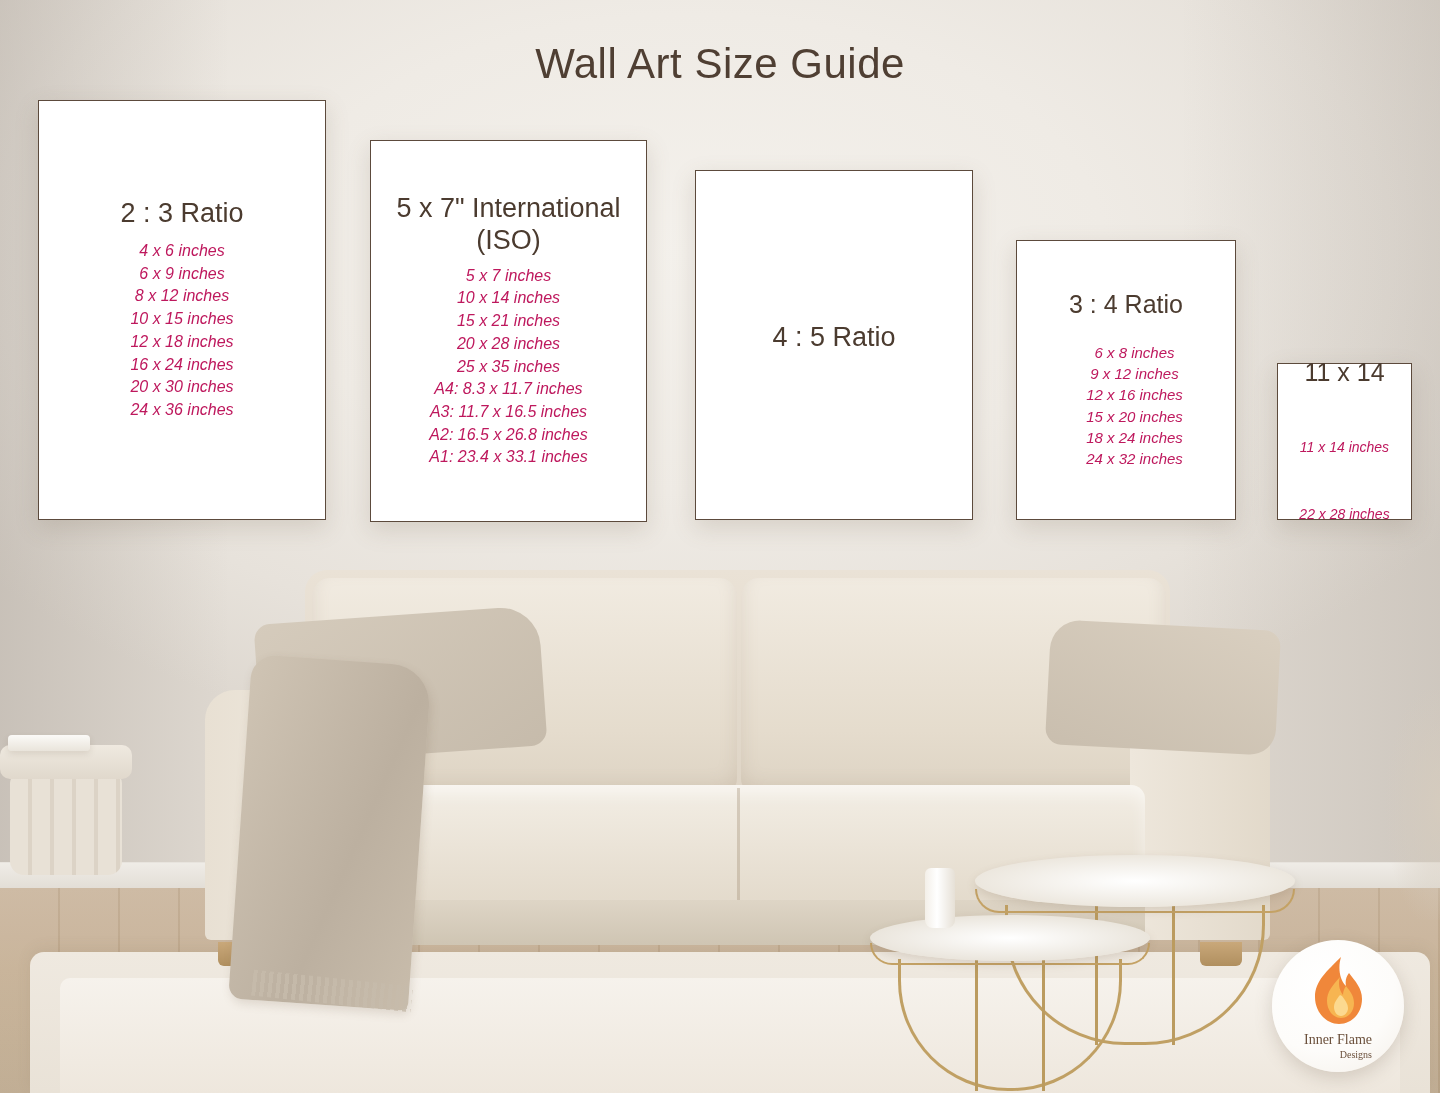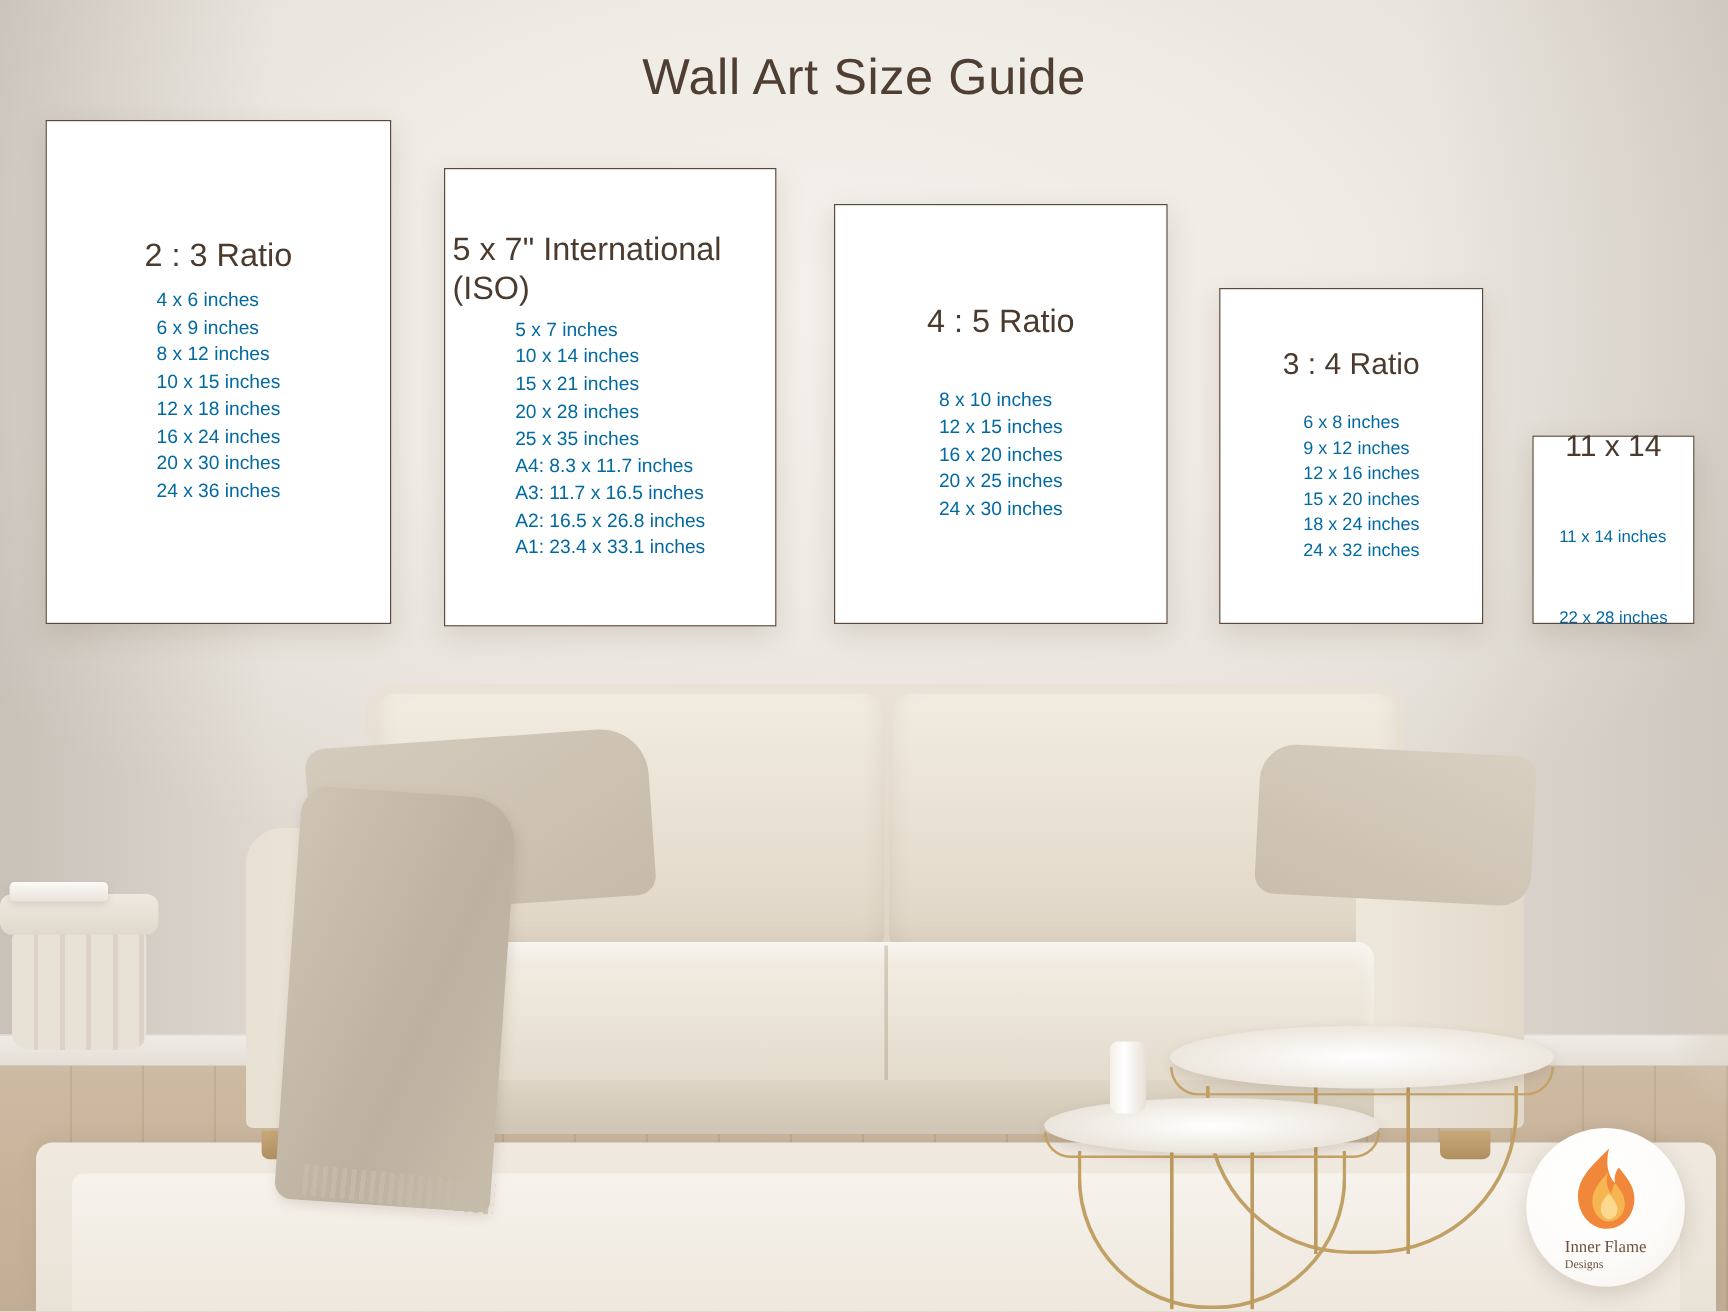--- a/index.html
+++ b/index.html
@@ -215,32 +215,33 @@
   .frame {
     position: absolute;
     background: #ffffff;
     border: 1.5px solid #5c4a3c;
     box-shadow: 0 8px 22px rgba(110,92,74,.18);
     display: flex;
     flex-direction: column;
     align-items: center;
     justify-content: center;
     padding: 8px 6px;
-    text-align: left;
+    text-align: center;
   }
   .frame h3 {
     margin: 0 0 6px 0;
     font-weight: 400;
     color: #4b3b2f;
     line-height: 1.18;
   }
   .frame ul {
     list-style: none;
     margin: 0; padding: 0;
-    color: #0369a1;
+    color: #be185d;
+    font-style: italic;
   }
   .frame li { line-height: 1.42; white-space: nowrap; }
 
   
   #frame-23   { left: 38px;   top: 100px; width: 288px; height: 420px; }
   #frame-23 h3 { font-size: 27px; margin-bottom: 10px; }
   #frame-23 li { font-size: 16px; }
 
   #frame-iso  { left: 370px;  top: 140px; width: 277px; height: 382px; }
   #frame-iso h3 { font-size: 27px; margin-bottom: 8px; }
@@ -263,21 +264,21 @@
     position: absolute; left: 1272px; top: 940px; width: 132px; height: 132px;
     border-radius: 50%;
     background: radial-gradient(circle at 40% 32%, #ffffff 0%, #fdfcfa 58%, #f4efe8 100%);
     box-shadow: 0 6px 18px rgba(110,92,74,.22);
     display: flex; flex-direction: column; align-items: center; justify-content: flex-end;
     padding-bottom: 12px;
   }
   .flame-wrap { position: absolute; top: 14px; left: 0; width: 132px; height: 74px; display: flex; align-items: center; justify-content: center; }
   .logo-name {
     font-family: "Liberation Serif", serif;
-    font-size: 14px; color: #6b503c; line-height: 1.15; text-align: left;
+    font-size: 14px; color: #6b503c; line-height: 1.15; text-align: right;
   }
   .logo-name .l2 { font-size: 10px; }
 </style>
 </head>
 <body>
 
 <div class="scene">
   <div class="wall"></div>
   <div class="wall-shadow-left"></div>
   <div class="wall-shadow-right"></div>
@@ -355,27 +356,20 @@
     <li>25 x 35 inches</li>
     <li>A4: 8.3 x 11.7 inches</li>
     <li>A3: 11.7 x 16.5 inches</li>
     <li>A2: 16.5 x 26.8 inches</li>
     <li>A1: 23.4 x 33.1 inches</li>
   </ul>
 </div>
 
 <div class="frame" id="frame-45">
   <h3>4 : 5 Ratio</h3>
-  <ul>
-    <li>8 x 10  inches</li>
-    <li>12 x 15 inches</li>
-    <li>16 x 20 inches</li>
-    <li>20 x 25 inches</li>
-    <li>24 x 30 inches</li>
-  </ul>
 </div>
 
 <div class="frame" id="frame-34">
   <h3>3 : 4 Ratio</h3>
   <ul>
     <li>6 x 8 inches</li>
     <li>9 x 12 inches</li>
     <li>12 x 16 inches</li>
     <li>15 x 20 inches</li>
     <li>18 x 24 inches</li>

